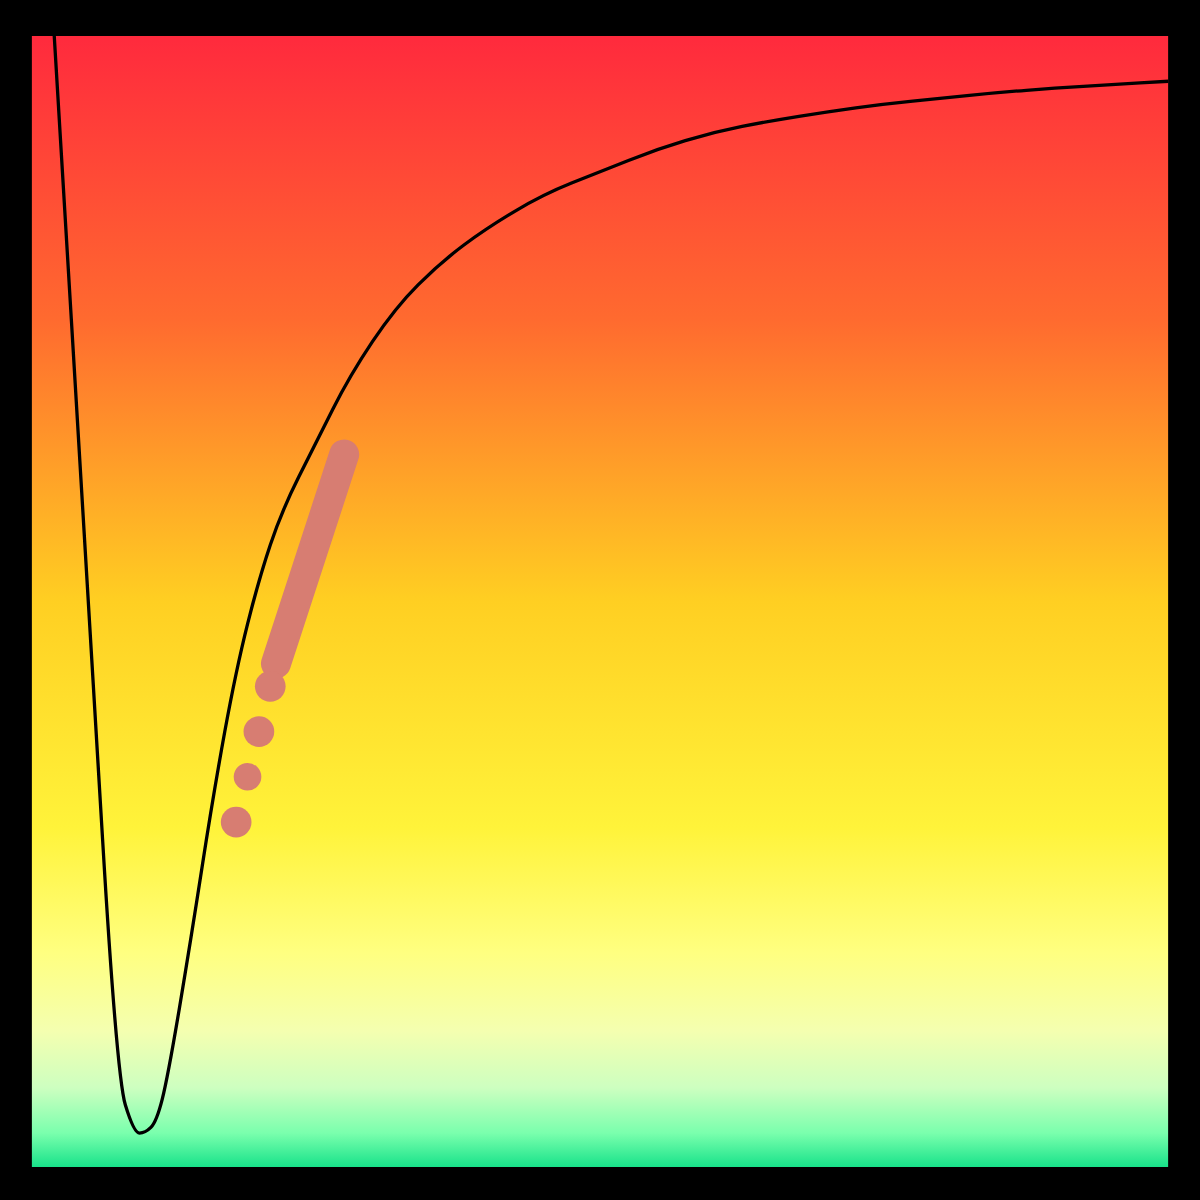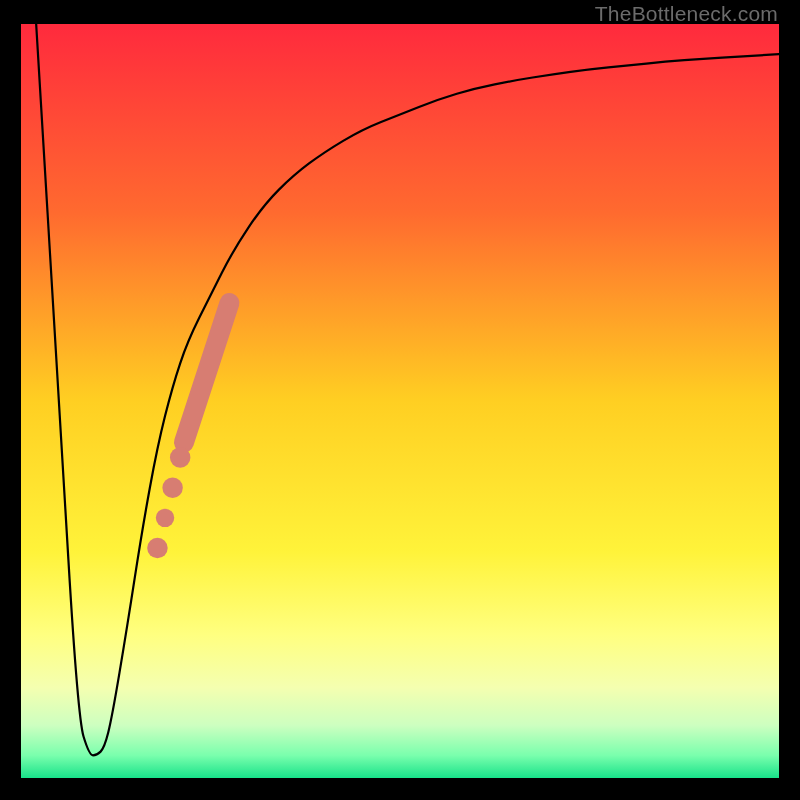--- a/index.html
+++ b/index.html
@@ -35,21 +35,20 @@
     font-size: 21px;
     font-weight: 500;
     letter-spacing: 0.2px;
   }
   svg { display: block; }
 </style>
 </head>
 <body>
 
 <div class="frame">
-  <div class="watermark">TheBottleneck.com</div>
   <div class="plot">
     <svg id="chart-svg" width="758" height="754" viewBox="0 0 758 754" preserveAspectRatio="none">
       <defs>
         <linearGradient id="bg-grad" x1="0" y1="0" x2="0" y2="1">
             <stop offset="0%" stop-color="#ff2a3d"></stop>
             <stop offset="25%" stop-color="#ff6a2f"></stop>
             <stop offset="50%" stop-color="#ffcf22"></stop>
             <stop offset="70%" stop-color="#fff33a"></stop>
             <stop offset="81%" stop-color="#ffff80"></stop>
             <stop offset="88%" stop-color="#f4ffb0"></stop>

